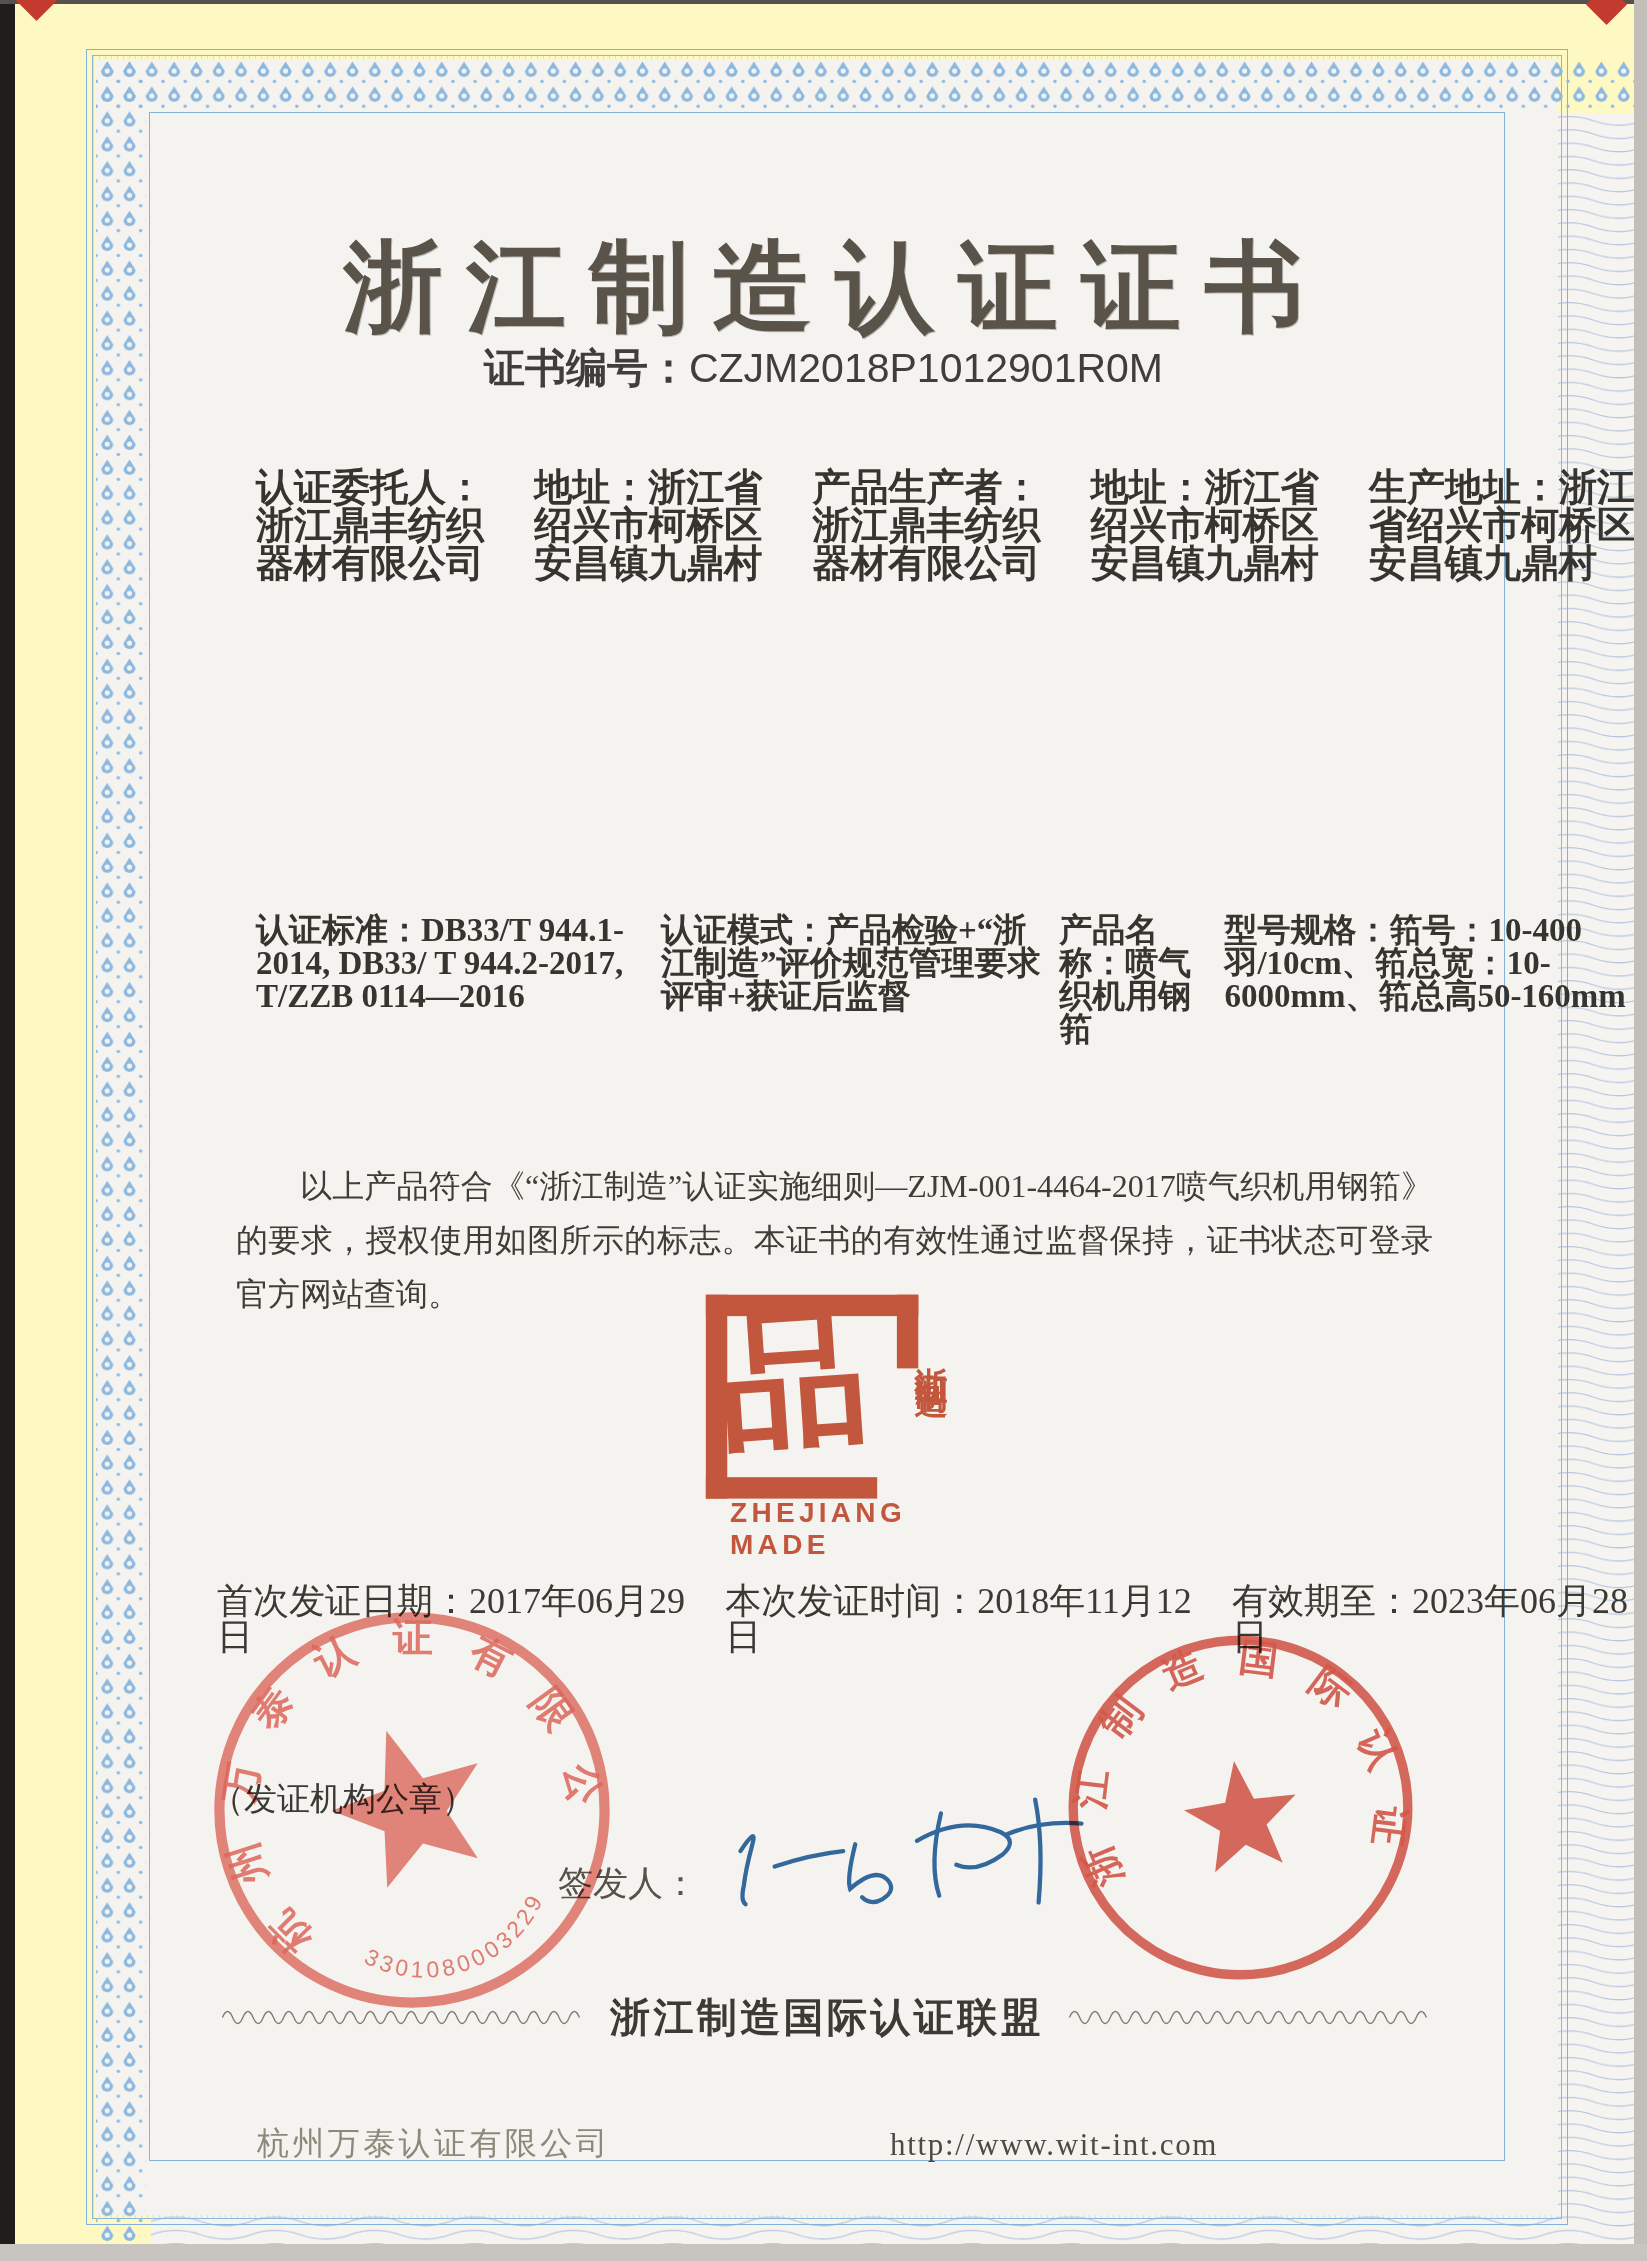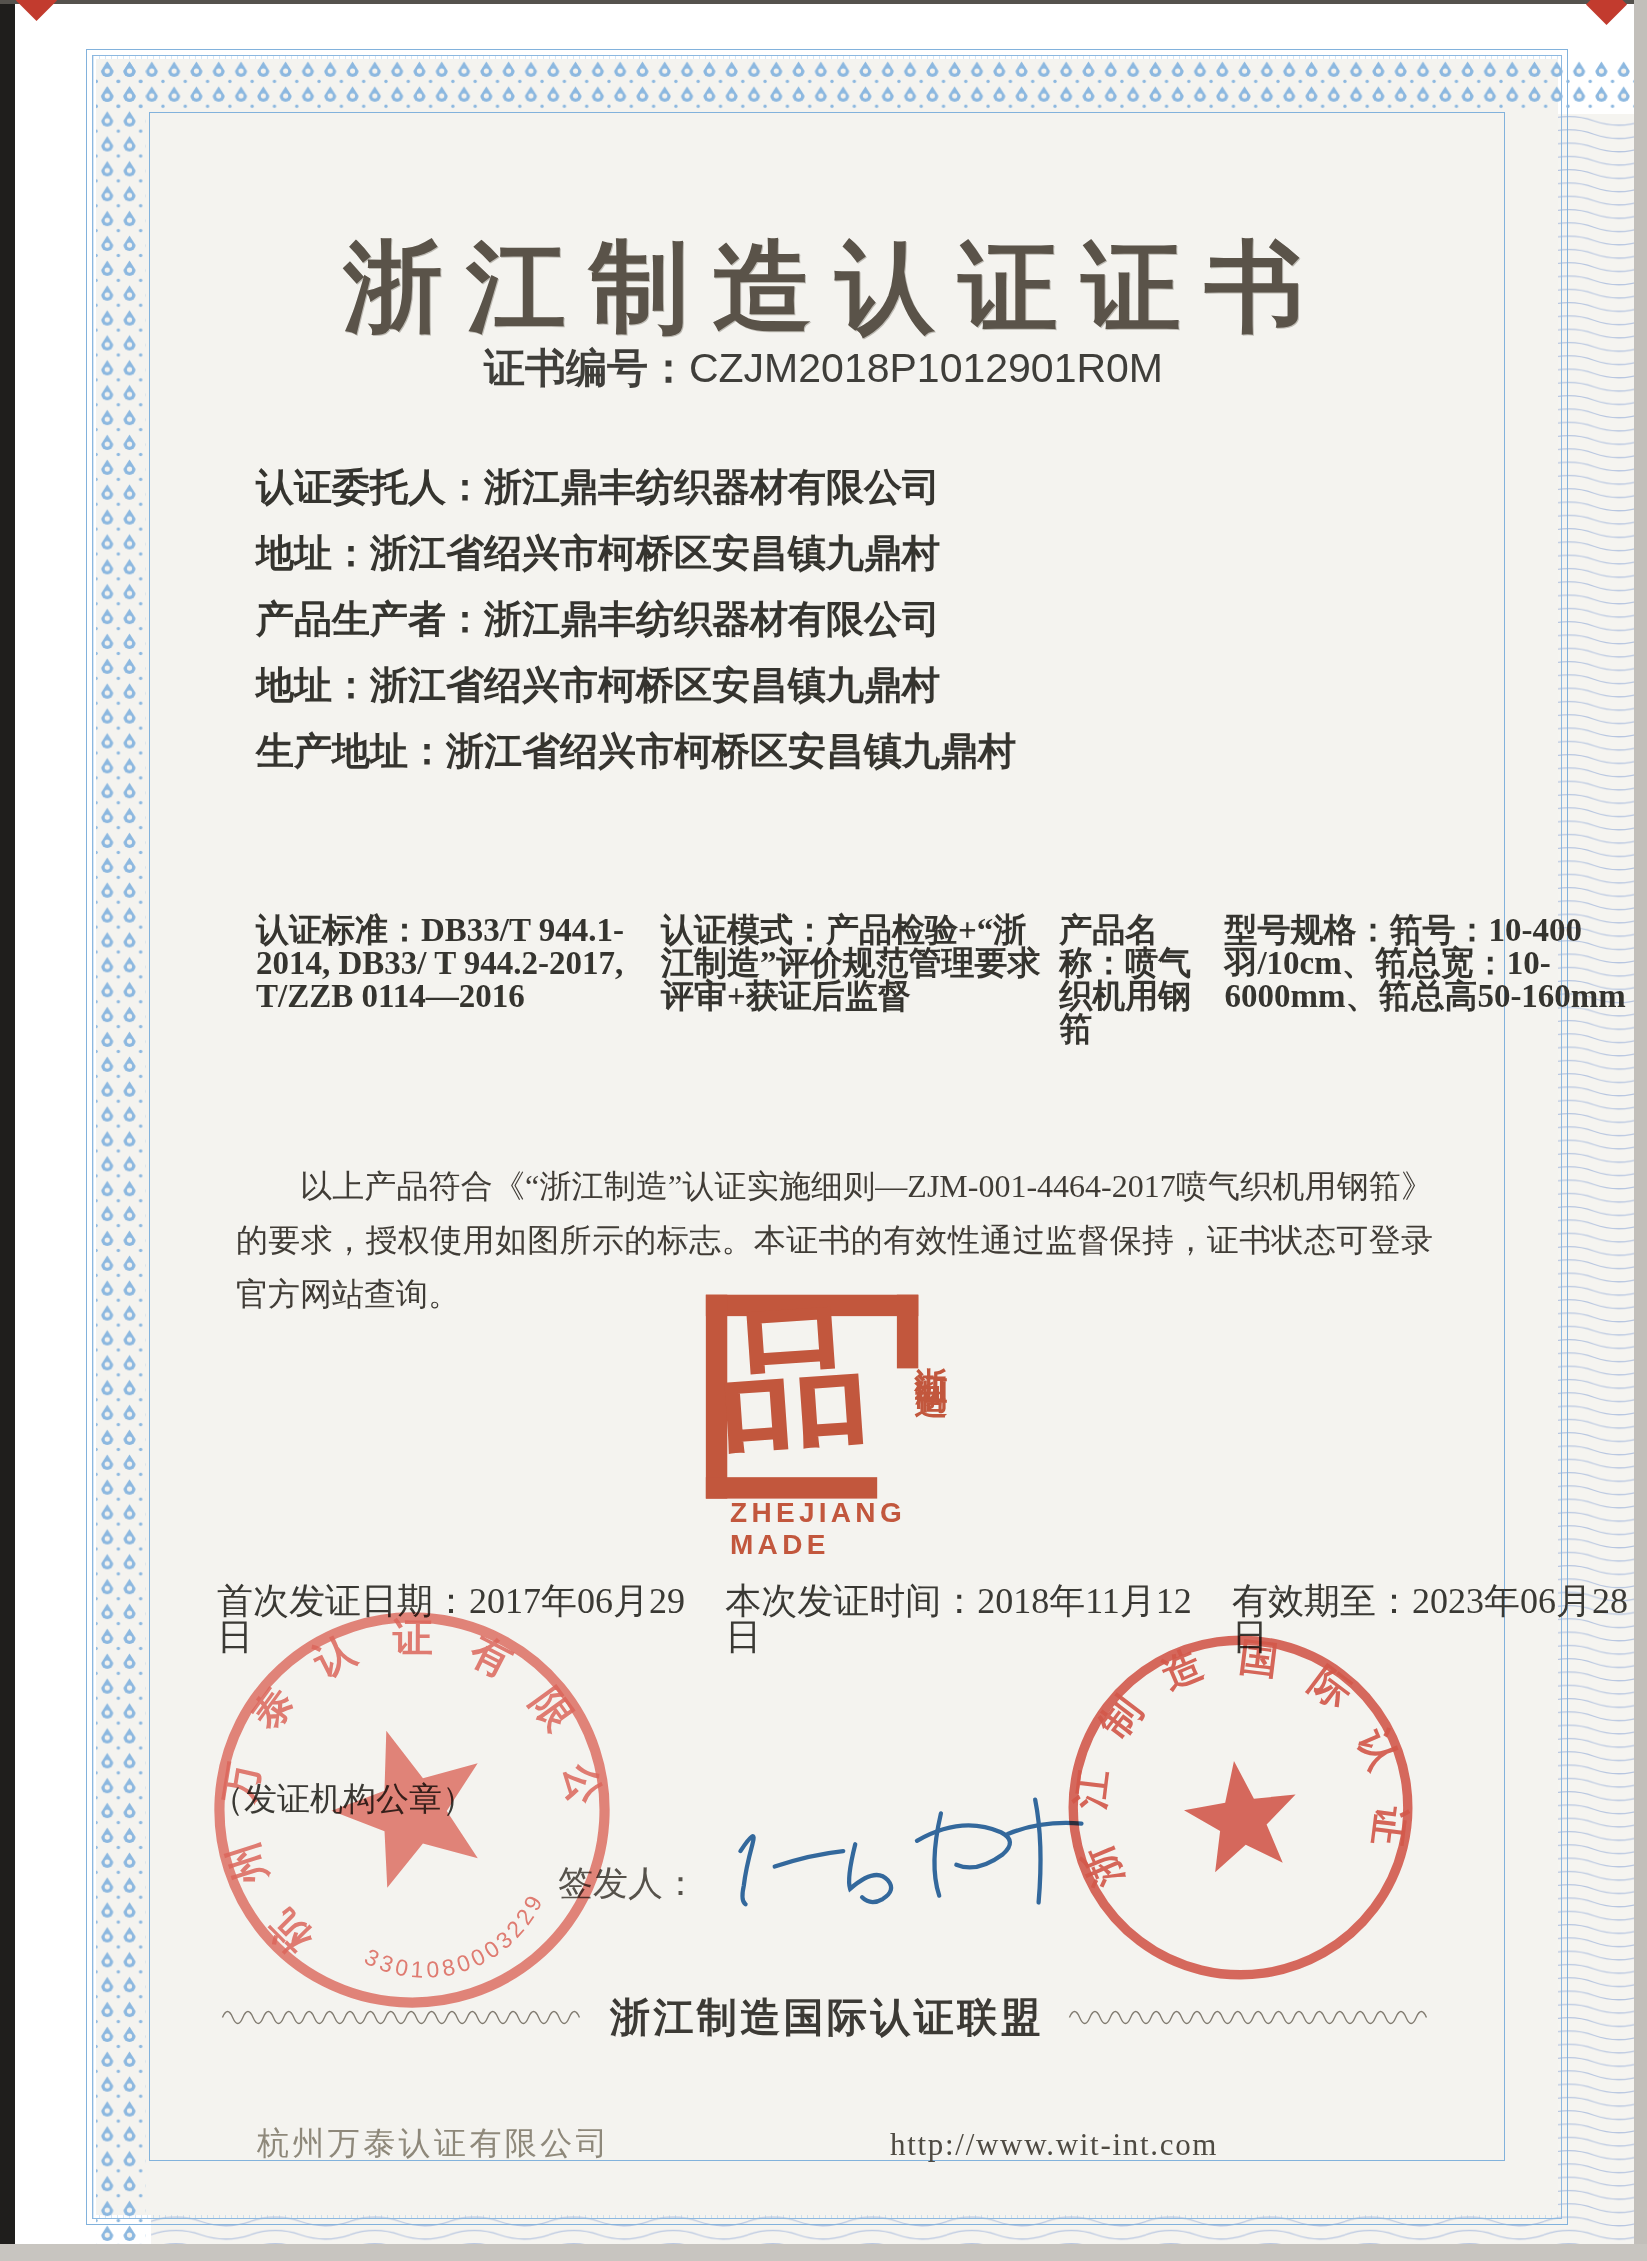--- a/index.html
+++ b/index.html
@@ -1,16 +1,16 @@
 <!DOCTYPE html>
 <html style="font-size:13.7px"><head>
 <meta charset="utf-8">
 <style>
   html,body{margin:0;padding:0;background:#6f6d69;}
-  .page{position:relative;width:1647px;height:2261px;background:#ffffff;overflow:hidden;
+  .page{position:relative;width:1647px;height:2261px;background:#fef9c3;overflow:hidden;
         font-family:"Liberation Serif","DejaVu Serif",serif;}
   
   .edge{position:absolute;z-index:50;}
   .edge-left{left:0;top:0;width:15.4px;height:2261px;background:#1f1e1c;}
   .edge-top{left:0;top:0;width:1647px;height:4.3px;background:#55524d;}
   .edge-right{right:0;top:0;width:13px;height:2261px;background:#c2bfba;}
   .edge-bottom{left:0;bottom:0;width:1647px;height:17px;background:#c8c5c0;}
   .corner-mark{position:absolute;width:29px;height:29px;background:#c23b2e;transform:rotate(45deg);z-index:51;}
   .corner-mark.tl{left:22px;top:-13.7px;}
   .corner-mark.tr{left:1592px;top:-10.3px;}
@@ -23,21 +23,21 @@
   .lace{position:absolute;left:96px;top:59px;right:89px;bottom:46px;}
   .b3{position:absolute;left:149px;top:112px;right:142px;bottom:100px;border:1.7px solid #82b2dc;background:#f5f4f0;}
   .waves{position:absolute;left:151px;top:114px;right:144px;bottom:101px;}
   
   .title{position:absolute;left:0;right:0;top:168px;text-align:center;font-size:99px;font-weight:700;
          color:#5a5349;letter-spacing:24px;padding-left:24px;line-height:1.1;
          text-shadow:0.9px 0.9px 0 rgba(90,83,73,.35);}
   .certno{position:absolute;left:0;right:0;top:341px;text-align:center;font-size:41px;color:#3f3e3a;
           font-family:"Liberation Sans","DejaVu Sans",sans-serif;}
   .certno .lbl{font-weight:700;}
-  .fields{position:absolute;left:256px;top:468px;display:flex;flex-direction:column;gap:28px;
+  .fields{position:absolute;left:256px;top:468px;display:flex;gap:28px;
           font-size:38px;font-weight:700;color:#35342f;line-height:1;justify-content:center;}
   .specs{position:absolute;left:256px;top:914px;display:flex;flex-direction:row;gap:11px;
          font-size:33px;font-weight:700;color:#35342f;line-height:1;}
   .statement{position:absolute;left:220px;top:1143px;width:1197px;font-size:32px;line-height:54px;
              color:#403c36;text-align:justify;text-indent:2em;margin:16px;}
   
   .logo{position:absolute;left:685px;top:1293px;width:273px;height:257px;}
   .logo .mark{position:absolute;left:34px;top:12px;font-size:148px;font-weight:700;color:#c2573d;
               transform:rotate(-4deg);line-height:1;}
   .logo .side{position:absolute;right:5.1px;top:48px;writing-mode:vertical-rl;font-size:33px;font-weight:700;

